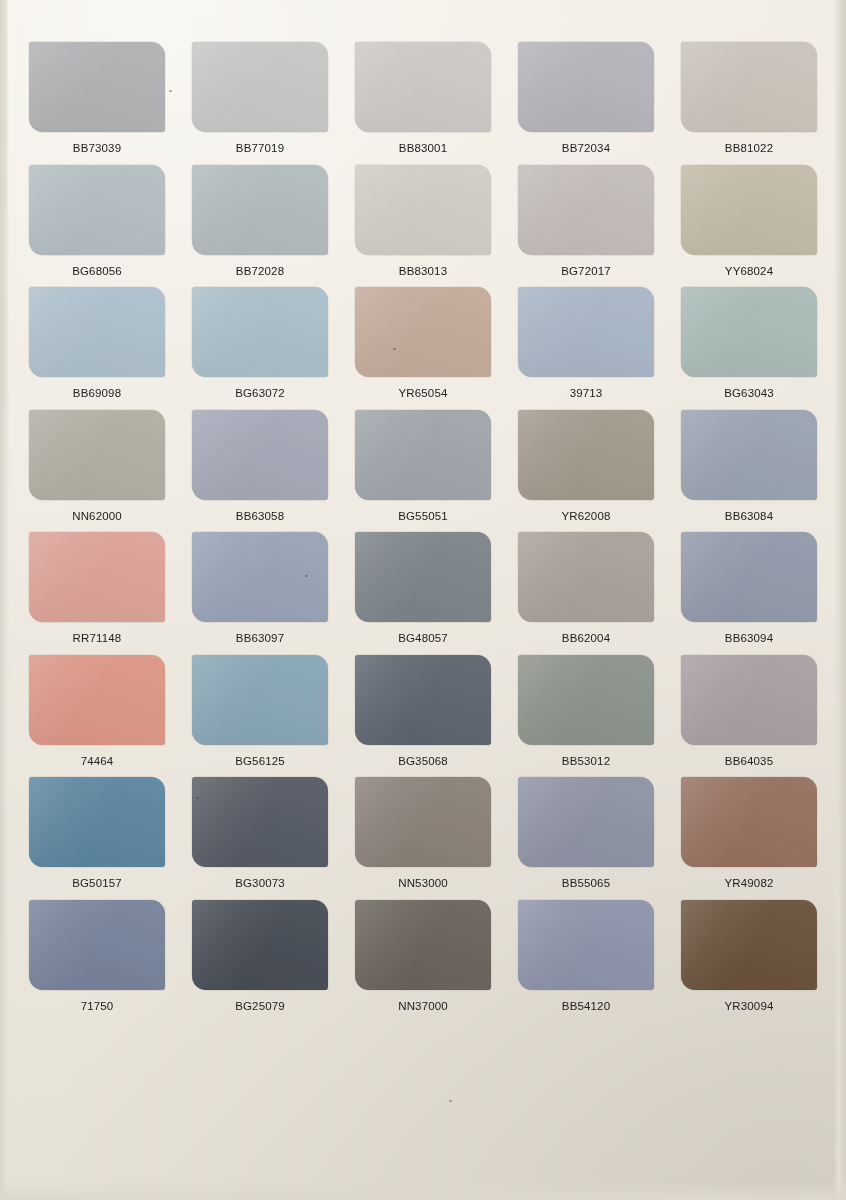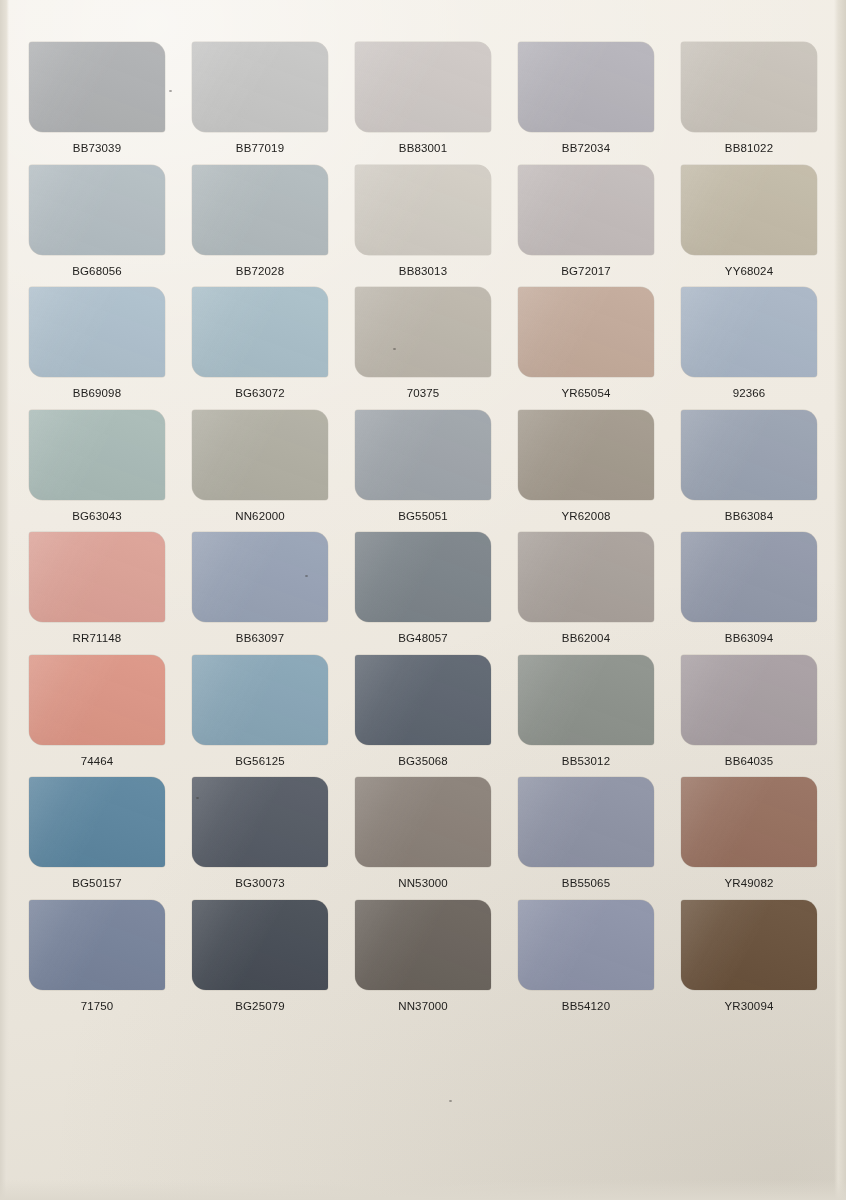--- a/index.html
+++ b/index.html
@@ -167,48 +167,48 @@
         </div>
         <div class="label">BB69098</div>
       </div>
       <div class="cell">
         <div class="swatch" style="background: rgb(169, 191, 201);">
           <div class="swatch-gloss"></div>
         </div>
         <div class="label">BG63072</div>
       </div>
       <div class="cell">
-        <div class="swatch" style="background: rgb(189, 183, 172);">
-          <div class="swatch-gloss"></div>
-        </div>
-        <div class="label">70375</div>
-      </div>
-      <div class="cell">
         <div class="swatch" style="background: rgb(196, 171, 155);">
           <div class="swatch-gloss"></div>
         </div>
         <div class="label">YR65054</div>
       </div>
       <div class="cell">
         <div class="swatch" style="background: rgb(169, 182, 198);">
           <div class="swatch-gloss"></div>
         </div>
-        <div class="label">92366</div>
+        <div class="label">39713</div>
       </div>
       <div class="cell">
         <div class="swatch" style="background: rgb(169, 187, 183);">
           <div class="swatch-gloss"></div>
         </div>
         <div class="label">BG63043</div>
       </div>
       <div class="cell">
         <div class="swatch" style="background: rgb(177, 175, 163);">
           <div class="swatch-gloss"></div>
         </div>
         <div class="label">NN62000</div>
+      </div>
+      <div class="cell">
+        <div class="swatch" style="background: rgb(165, 169, 183);">
+          <div class="swatch-gloss"></div>
+        </div>
+        <div class="label">BB63058</div>
       </div>
       <div class="cell">
         <div class="swatch" style="background: rgb(159, 165, 171);">
           <div class="swatch-gloss"></div>
         </div>
         <div class="label">BG55051</div>
       </div>
       <div class="cell">
         <div class="swatch" style="background: rgb(163, 154, 141);">
           <div class="swatch-gloss"></div>

